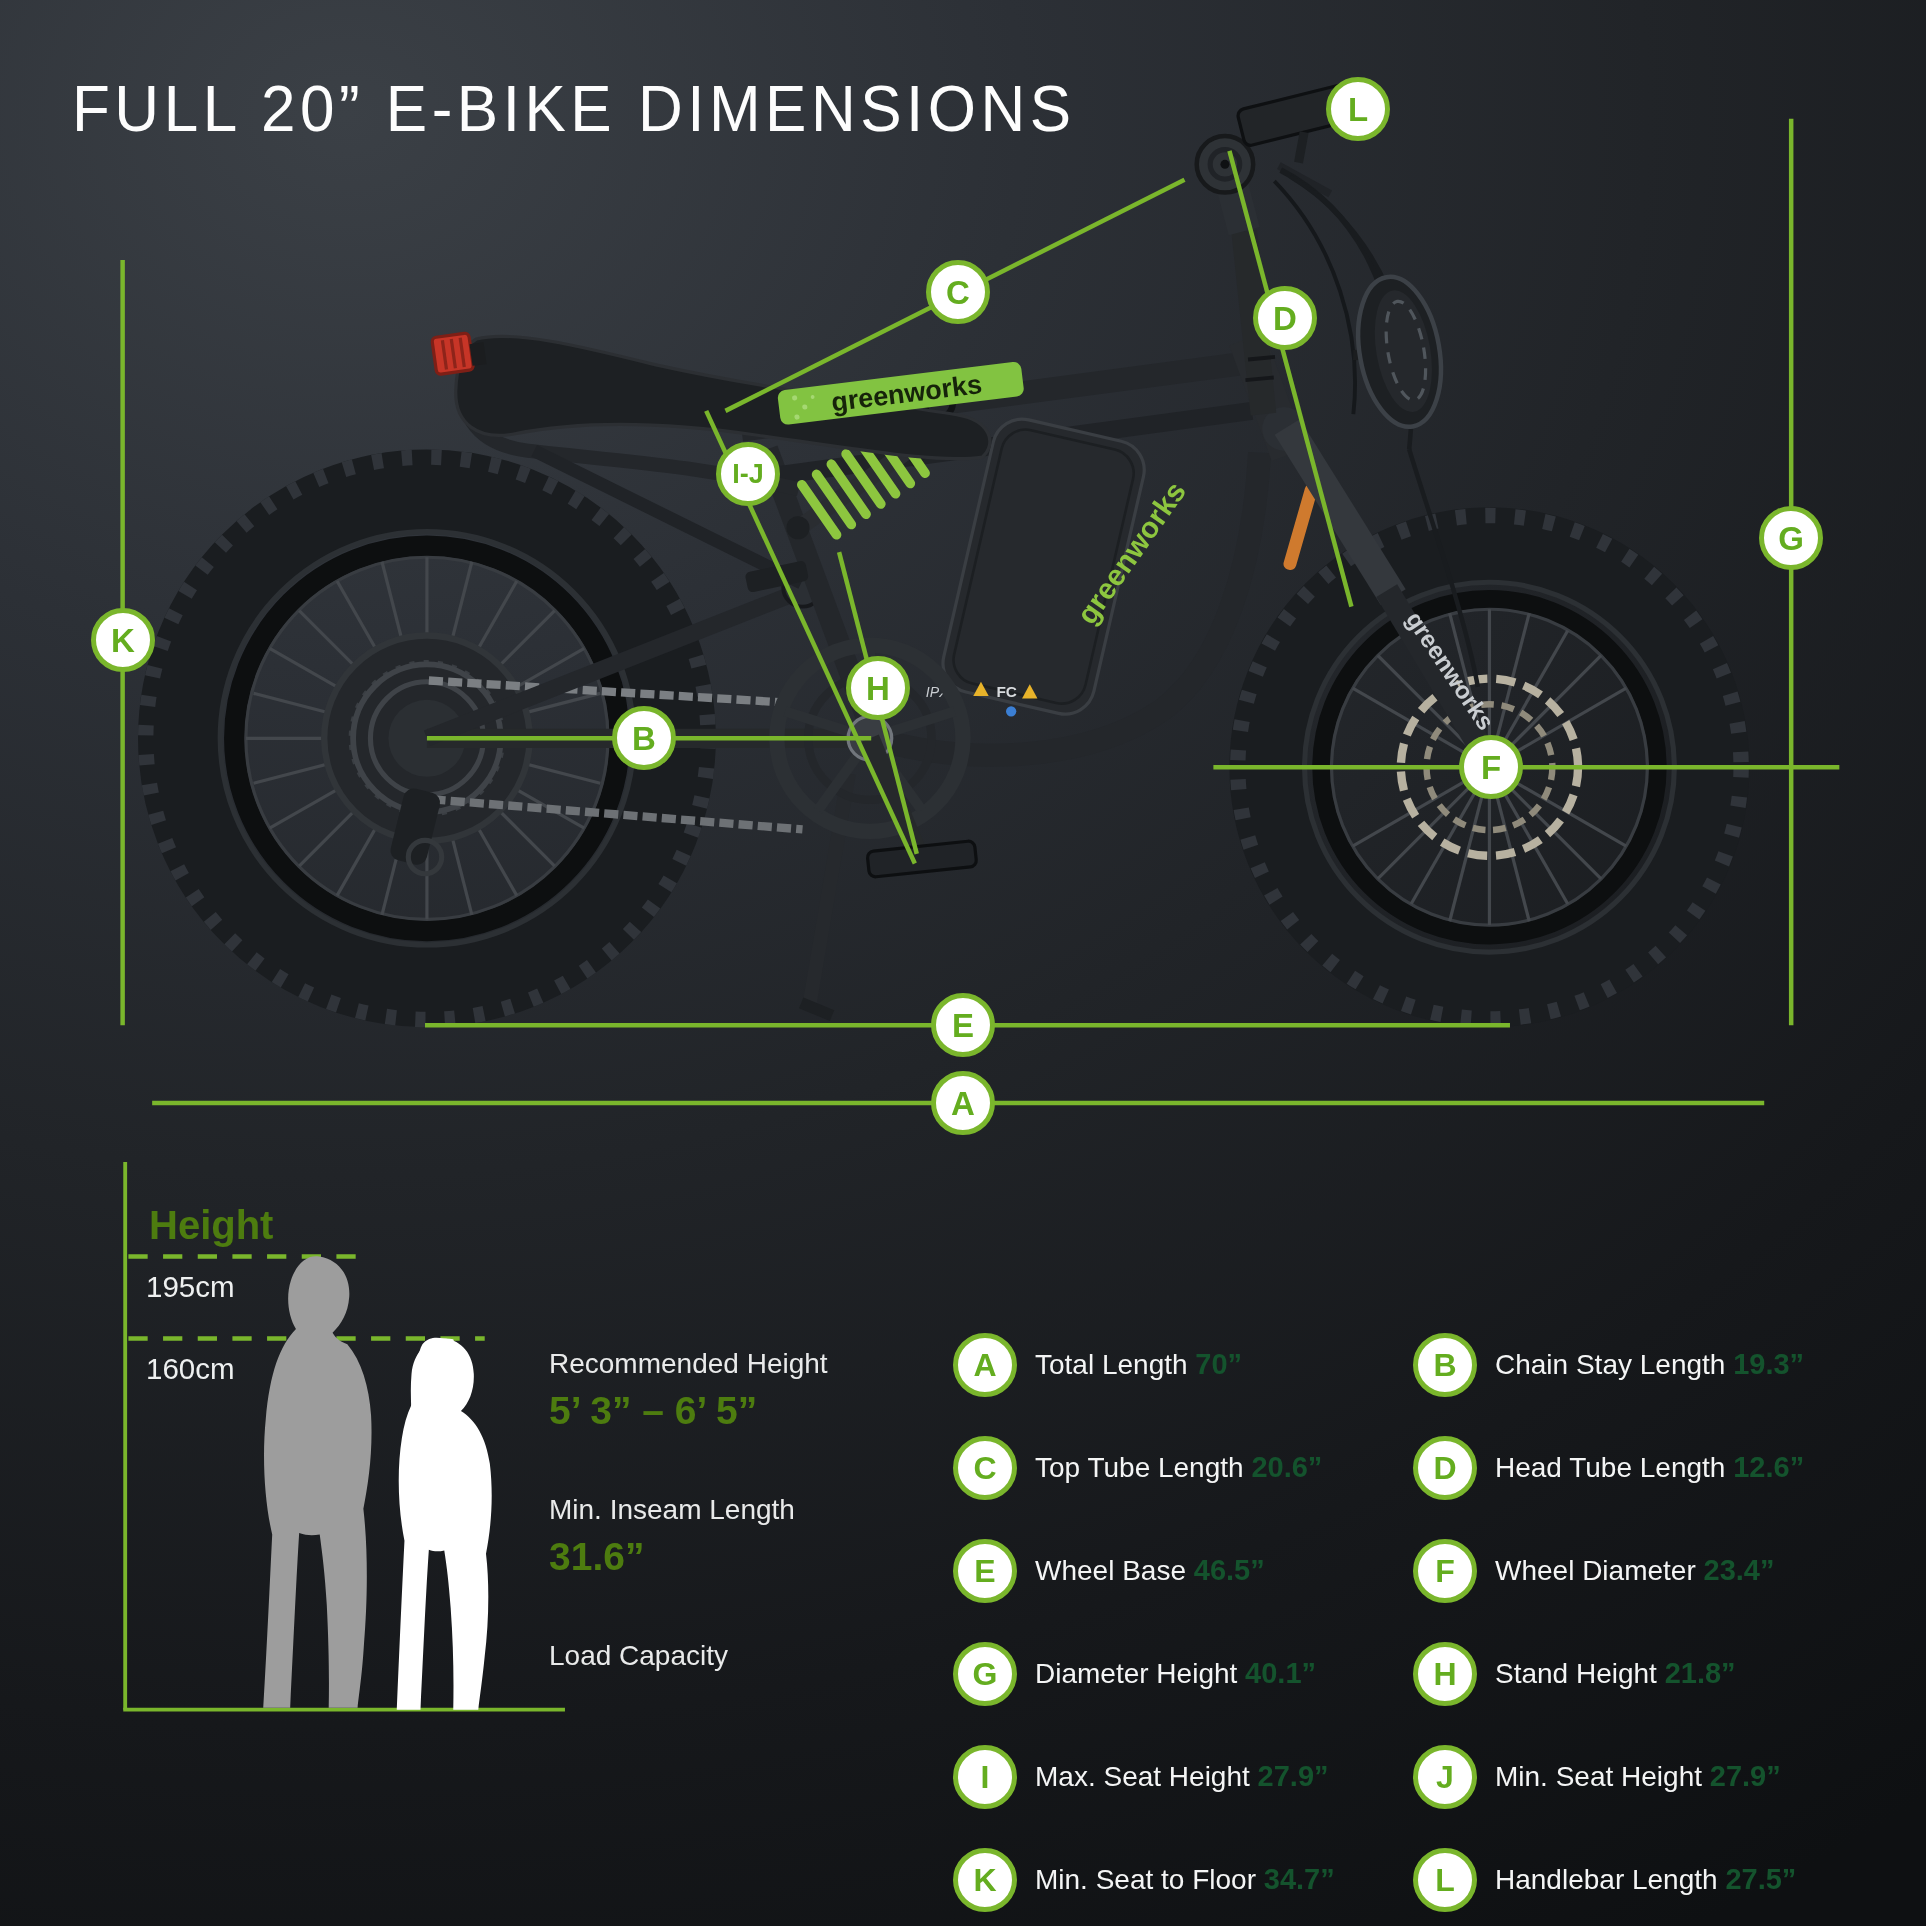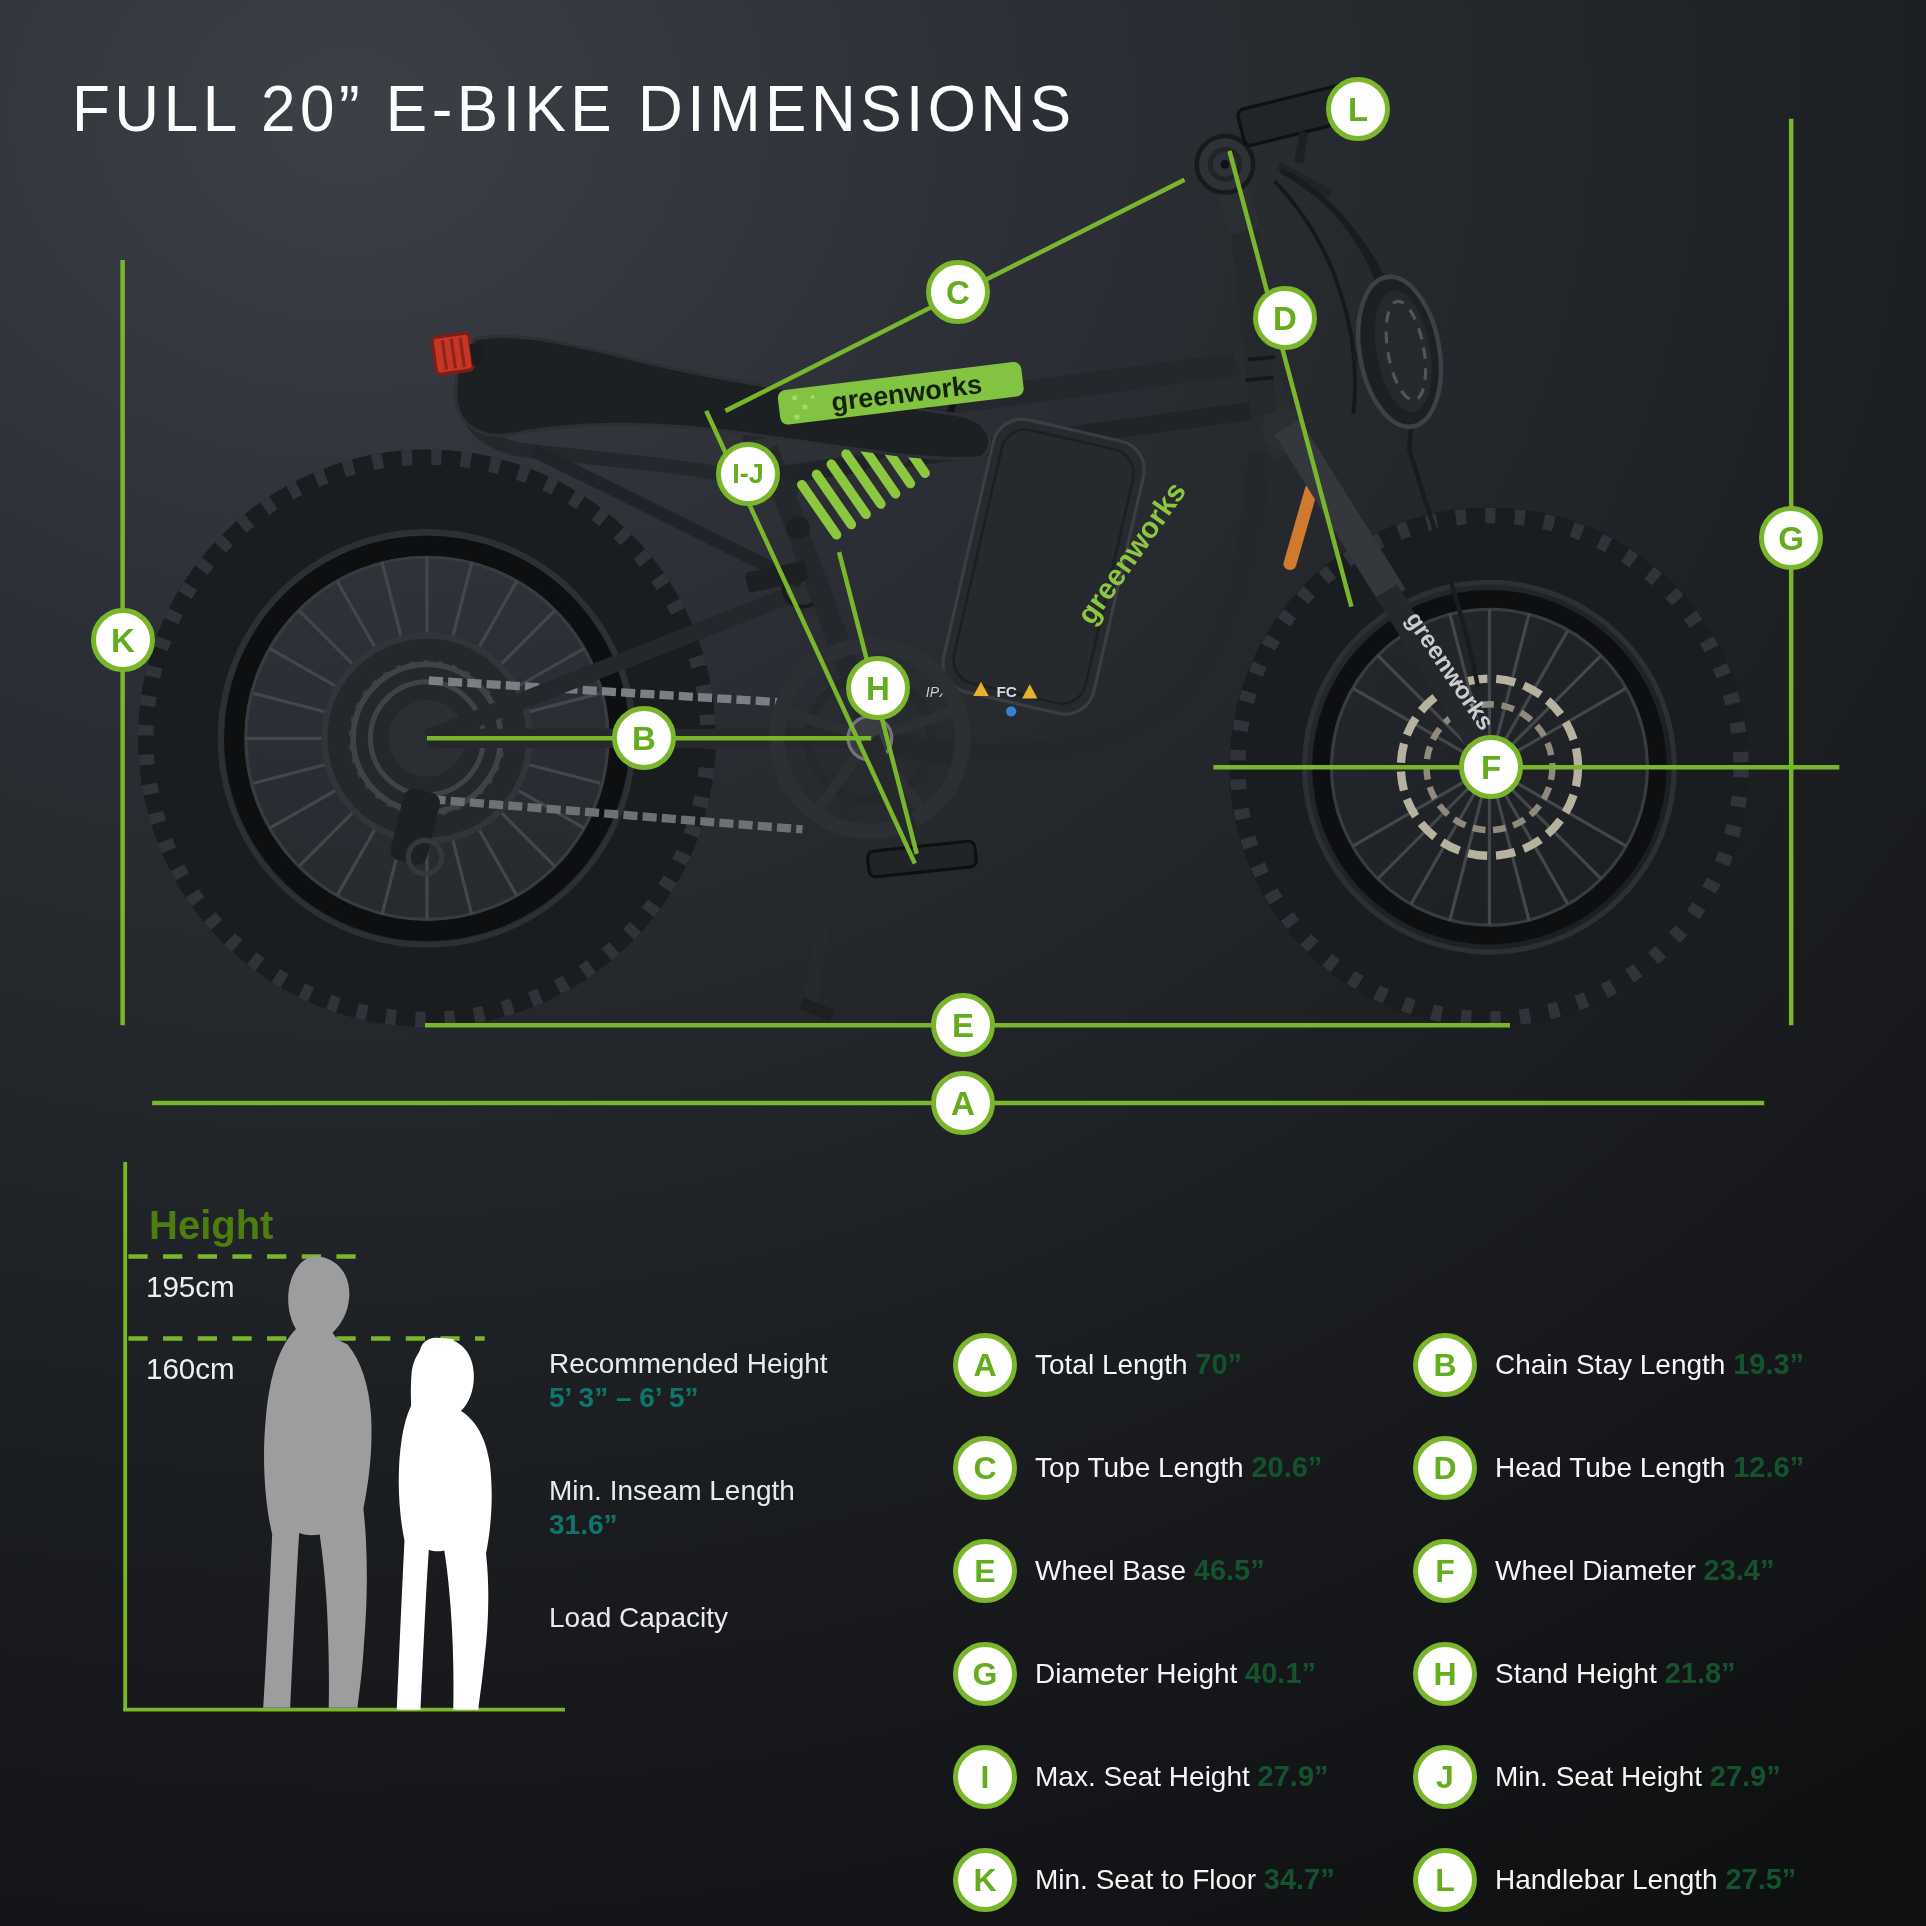--- a/index.html
+++ b/index.html
@@ -34,21 +34,21 @@
     width:64px;height:64px;border-radius:50%;background:#fff;
     border:5.1px solid #7ab62c;box-sizing:border-box;flex:0 0 auto;
     display:flex;align-items:center;justify-content:center;
     color:#64ad1f;font-weight:700;font-size:32px;line-height:1;
   }
   .spec-text{margin-left:18px;font-size:28px;color:#f4f5f5;white-space:nowrap;}
   .spec-text b{font-weight:700;color:#14532d;font-size:29px;}
   
   .rider-info{left:549px;top:1348px;width:385px;}
   .info-label{font-size:28px;color:#e9eaea;font-weight:400;}
-  .info-value{font-size:28px;font-weight:700;color:#0f766e;margin:2px 0 61px 0;}
+  .info-value{font-size:39px;font-weight:700;color:#4d7c0f;margin:9px 0 61px 0;}
   .info-value.last{margin-bottom:0;}
   
   .height-heading{left:149px;top:1183px;font-size:40px;font-weight:700;color:#4d7c0f;margin-top:20px;}
   .cm-label{left:146px;font-size:29.5px;color:#eef0f0;font-weight:400;text-align:right;}
   svg{position:absolute;left:0;top:0;}
   .dim{stroke:#7ab62c;stroke-width:7;fill:none;}
   .dash{stroke:#7ab62c;stroke-width:7;fill:none;stroke-dasharray:30 24;}
 </style>
 </head>
 <body>

